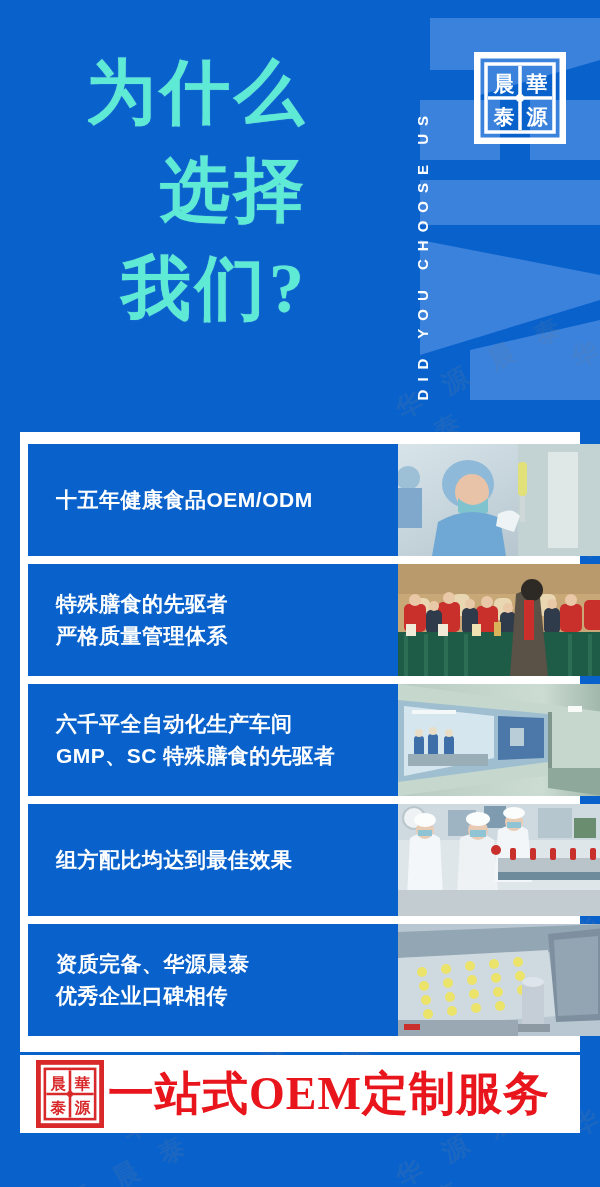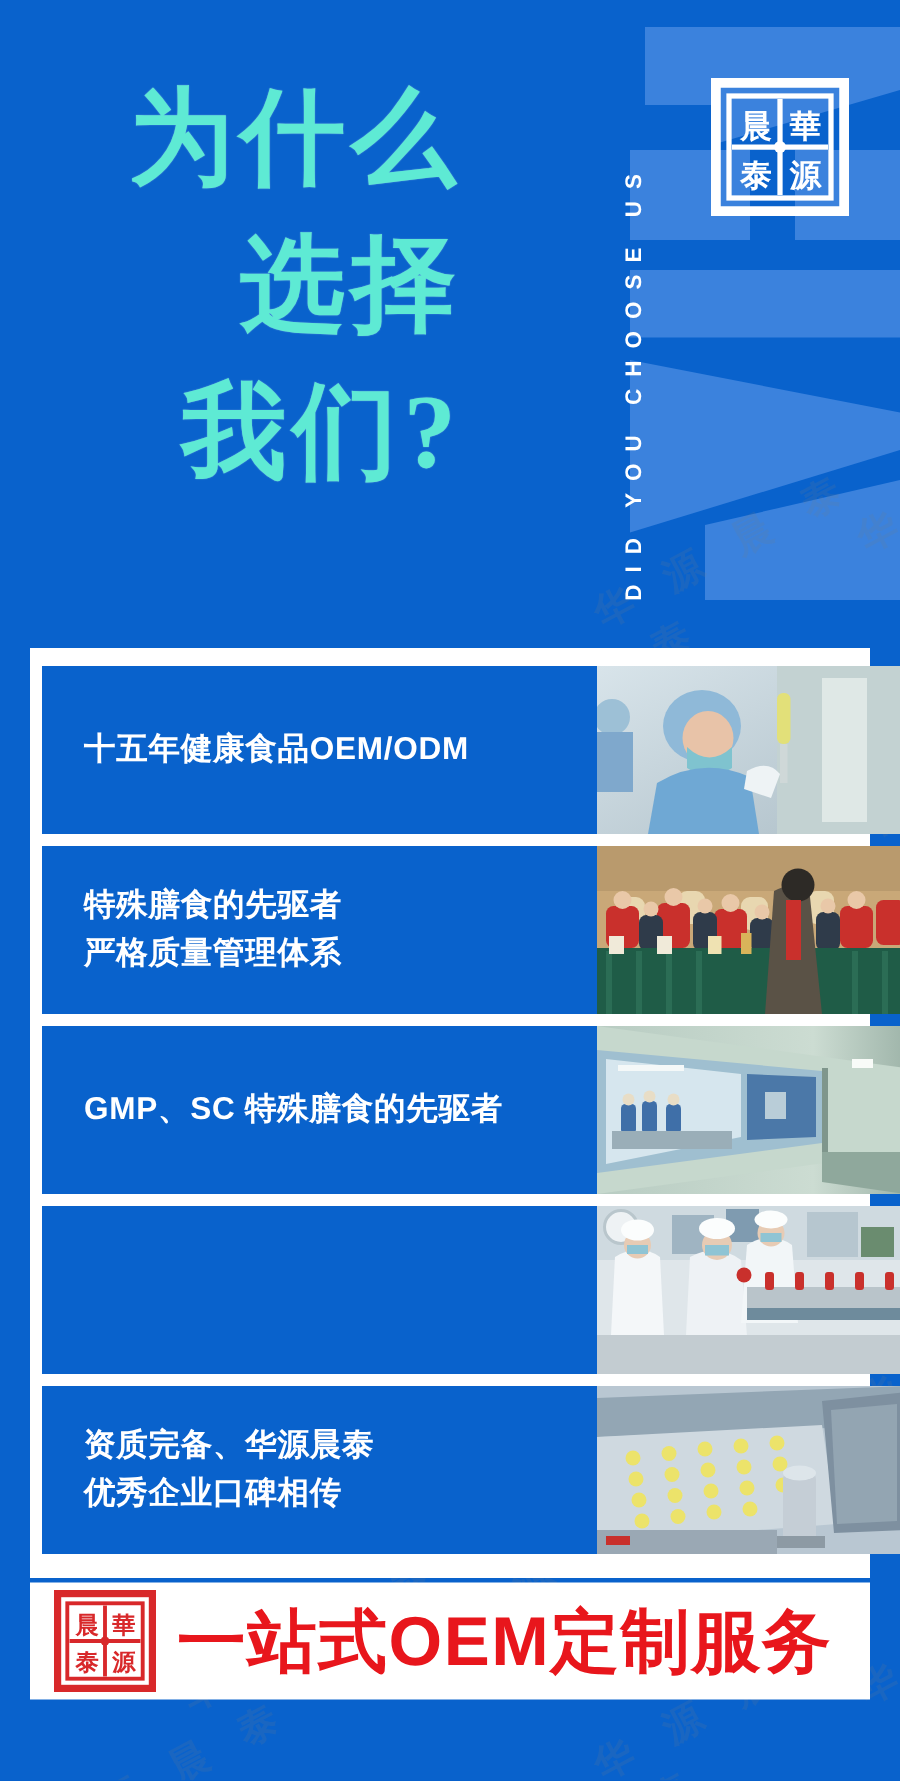--- a/index.html
+++ b/index.html
@@ -60,22 +60,22 @@
   .card-photo{width:206px;height:112px;overflow:hidden;position:relative;}
   .card-photo svg{display:block;width:206px;height:112px;}
 
   
   .banner{
     position:absolute;left:20px;top:1055px;width:560px;height:78px;
     background:#ffffff;z-index:10;display:flex;align-items:center;
   }
   .banner-seal{width:68px;height:68px;margin-left:16px;flex:0 0 auto;}
   .banner-text{
-    color:#e8161c;font-family:Liberation Sans, sans-serif;
-    font-weight:700;font-size:46px;letter-spacing:1px;margin-left:14px;
+    color:#e8161c;font-family:Liberation Serif, serif;
+    font-weight:700;font-size:46px;letter-spacing:1px;margin-left:4px;
     white-space:nowrap;line-height:1;
   }
 </style>
 </head>
 <body>
 
 <div class="poster">
 
   <div class="why-wrap">
     <svg width="180" height="430" viewBox="0 0 180 430" xmlns="http://www.w3.org/2000/svg">
@@ -202,20 +202,21 @@
           <rect x="96" y="58" width="7" height="14" fill="#d9b45a"></rect>
           <path d="M118 30 q14 -8 24 4 l8 78 -38 0 z" fill="#5a5246"></path>
           <circle cx="134" cy="26" r="11" fill="#2d2a26"></circle>
           <rect x="126" y="36" width="10" height="40" fill="#c9302c"></rect>
         </svg>
       </div>
     </div>
 
     <div class="card">
       <div class="card-text">
+        <div class="t">六千平全自动化生产车间</div>
         <div class="t">GMP、SC 特殊膳食的先驱者</div>
       </div>
       <div class="card-photo">
         <svg viewBox="0 0 206 112" xmlns="http://www.w3.org/2000/svg">
           <defs>
               <linearGradient id="g3" x1="0" y1="0" x2="1" y2="0">
             <stop offset="0%" stop-color="#b8ccc2"></stop>
                 <stop offset="70%" stop-color="#ccdcd2"></stop>
             <stop offset="100%" stop-color="#9fb5aa"></stop>
               </linearGradient>
@@ -240,20 +241,21 @@
           <rect x="14" y="26" width="44" height="4" fill="#f4f8f8"></rect>
           <rect x="150" y="28" width="4" height="56" fill="#7f968c"></rect>
           <rect x="170" y="22" width="14" height="6" fill="#f8fbf8"></rect>
           <polygon points="150,84 206,84 206,112 150,104" fill="#8fa89c"></polygon>
         </svg>
       </div>
     </div>
 
     <div class="card">
       <div class="card-text">
+        <div class="t">组方配比均达到最佳效果</div>
       </div>
       <div class="card-photo">
         <svg viewBox="0 0 206 112" xmlns="http://www.w3.org/2000/svg">
           <rect width="206" height="112" fill="#dfe6ea"></rect>
           <rect x="0" y="0" width="206" height="36" fill="#cfdae0"></rect>
           <rect x="50" y="6" width="28" height="26" fill="#9fb4c2"></rect>
           <rect x="86" y="2" width="22" height="22" fill="#7f9bb0"></rect>
           <rect x="140" y="4" width="34" height="30" fill="#b6c6cf"></rect>
           <circle cx="16" cy="14" r="11" fill="#eef2f4" stroke="#b9c6cc" stroke-width="2"></circle>
           <path d="M12 34 q16 -10 30 0 l4 78 -38 0 z" fill="#f4f7f9"></path>

